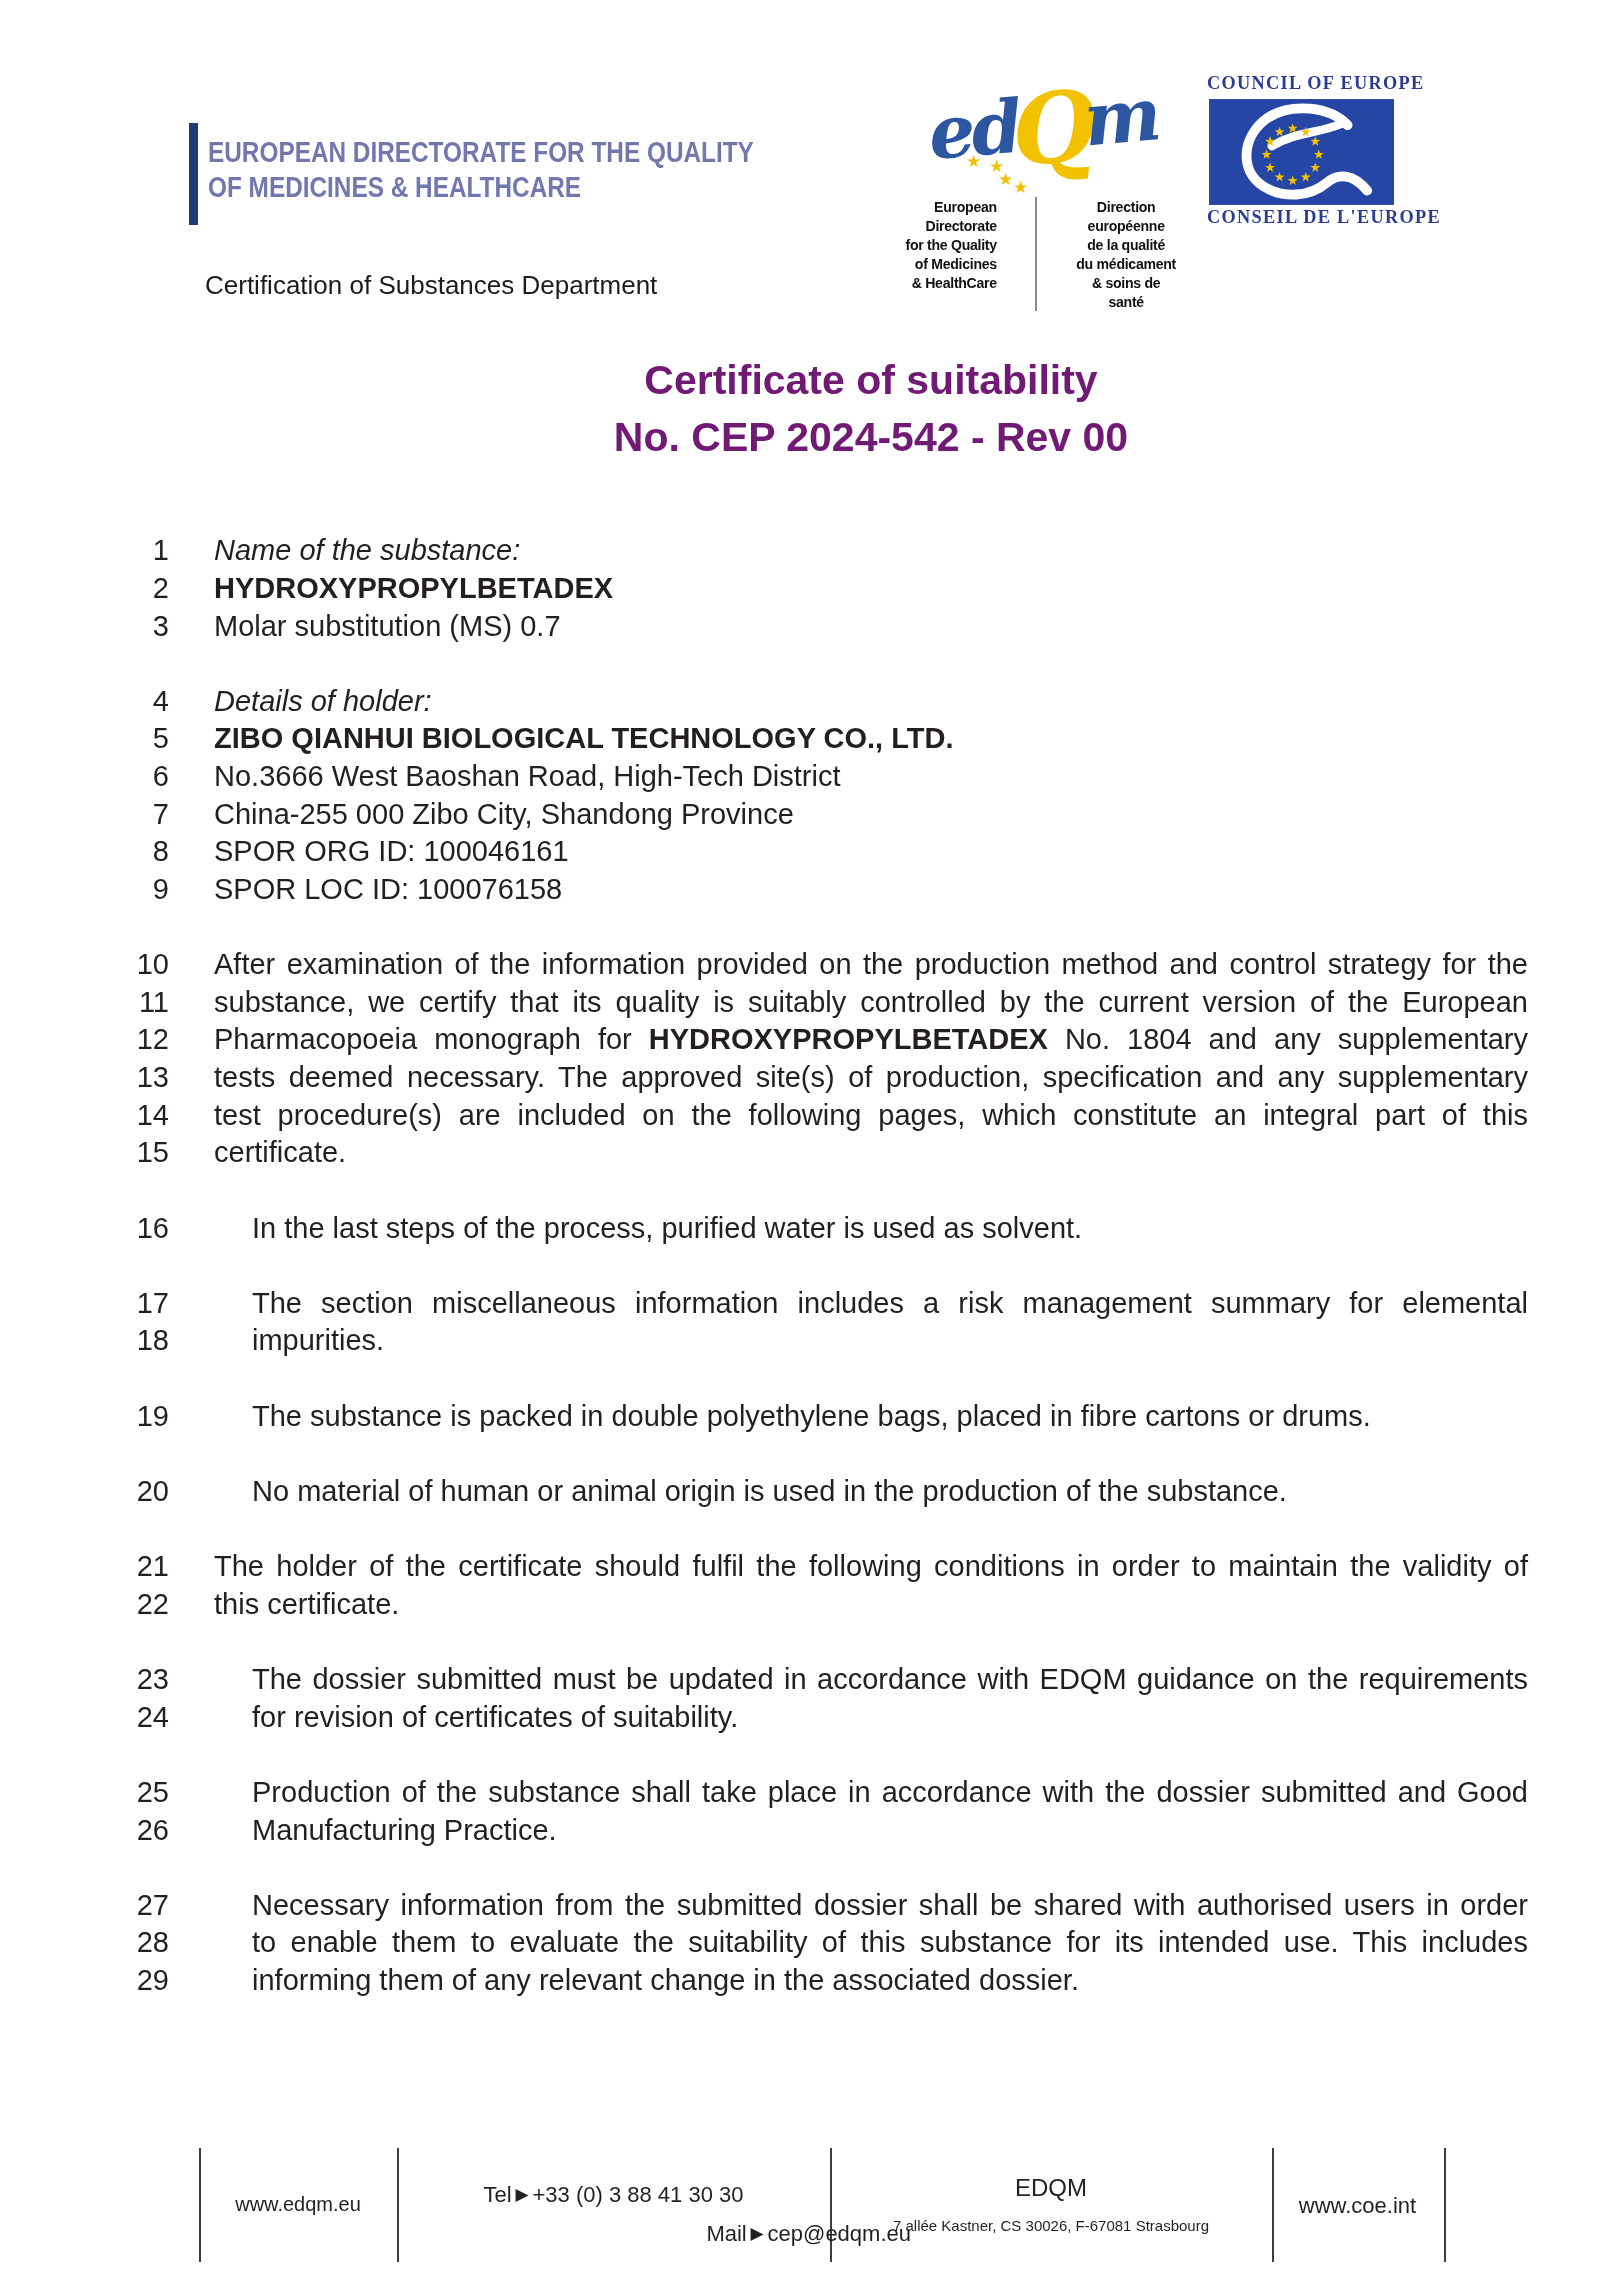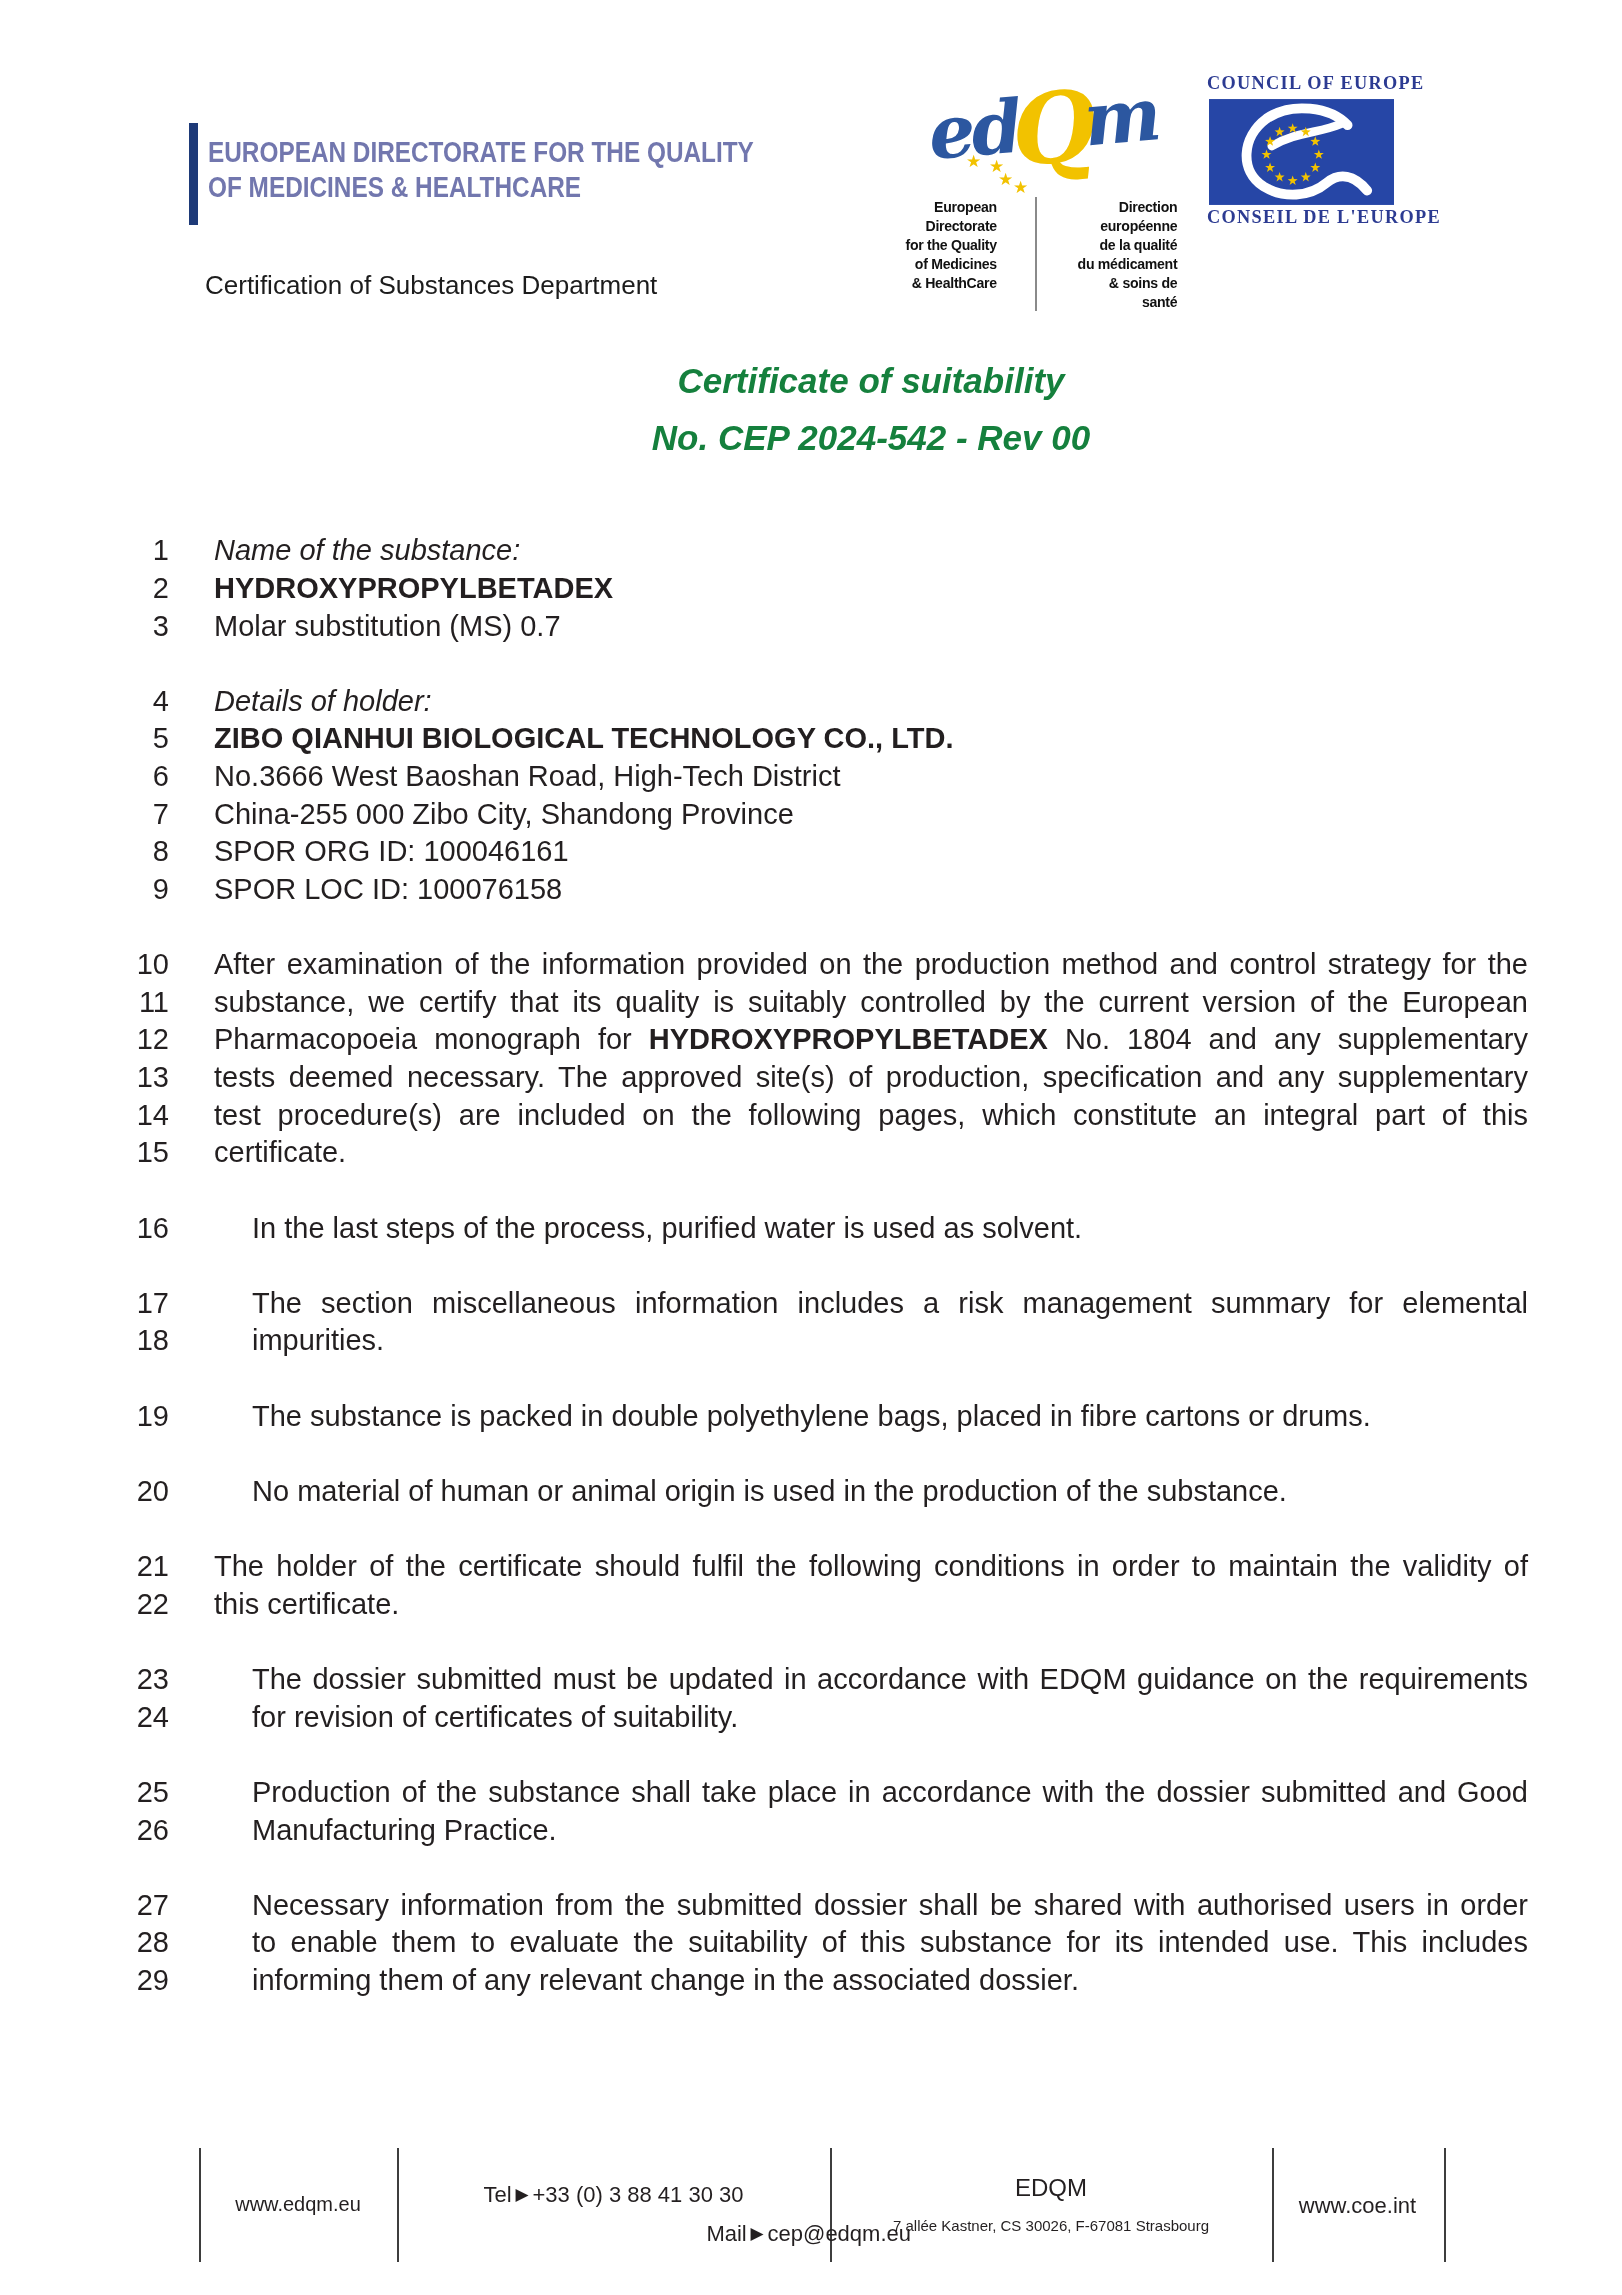--- a/index.html
+++ b/index.html
@@ -23,39 +23,39 @@
 
   
   .edqm-logo{position:absolute;left:929px;top:77px;width:216px;height:209px;}
   .edqm-script{position:absolute;left:3.9px;top:-9.2px;white-space:nowrap;transform:rotate(-5deg);transform-origin:left bottom;}
   .edqm-script .ed{font-family:"DejaVu Serif",serif;font-style:italic;font-weight:bold;font-size:73px;color:#2c57a0;letter-spacing:-3.9px;}
   .edqm-script .q{font-family:"DejaVu Serif",serif;font-style:italic;font-weight:bold;font-size:97px;color:#f2c200;letter-spacing:-3.9px;position:relative;top:14.4px;left:-6.5px;}
   .edqm-script .m{font-family:"DejaVu Serif",serif;font-style:italic;font-weight:bold;font-size:73px;color:#2c57a0;position:relative;left:-14.4px;}
   .edqm-star{position:absolute;color:#f2c200;font-size:17px;line-height:17px;}
   .edqm-caption{position:absolute;left:-41px;top:120px;width:296px;display:flex;align-items:stretch;gap:32px;}
   .edqm-caption .en{flex:1;text-align:right;padding-right:6.5px;}
-  .edqm-caption .fr{flex:1;text-align:right;padding-left:6.5px;}
+  .edqm-caption .fr{flex:1;text-align:center;padding-left:6.5px;}
   .edqm-caption .vline{width:1.3px;background:#8a8a8a;}
   .edqm-caption div span{display:block;font-size:15px;line-height:19px;color:#111;font-weight:bold;letter-spacing:-0.3px;transform:scaleX(0.94);transform-origin:left top;}
   .edqm-caption .en span{transform-origin:right top;}
 
   
   .coe-logo{position:absolute;left:1207px;top:68px;width:190px;height:170px;}
   .coe-top,.coe-bottom{
     position:absolute;left:0;width:190px;text-align:center;
     font-family:"Liberation Serif",serif;font-size:18.3px;font-weight:bold;
     color:#2c3b92;letter-spacing:1.3px;white-space:nowrap;
   }
   .coe-top{top:5.2px;}
   .coe-bottom{top:139px;}
   .coe-flag{position:absolute;left:2px;top:31px;}
 
   
   .title-block{position:absolute;left:214px;top:359px;width:1314px;text-align:center;}
-  .title-line1,.title-line2{font-size:35px;font-weight:bold;line-height:43px;color:#15803d;font-style:italic;}
+  .title-line1,.title-line2{font-size:41px;font-weight:bold;line-height:43px;color:#701a75;}
   .title-line2{margin-top:14.4px;}
 
   
   #doc-lines{position:absolute;left:0;top:0;width:1623px;height:2295px;}
   .line-row{position:absolute;left:0;width:1623px;height:38px;font-size:29px;line-height:38px;}
   .line-num{position:absolute;left:79px;width:90px;text-align:right;}
   .line-text{position:absolute;left:214px;width:1314px;white-space:nowrap;}
   .line-text.indent{left:252px;width:1276px;}
   .line-text.justify{text-align:justify;text-align-last:justify;}
 

